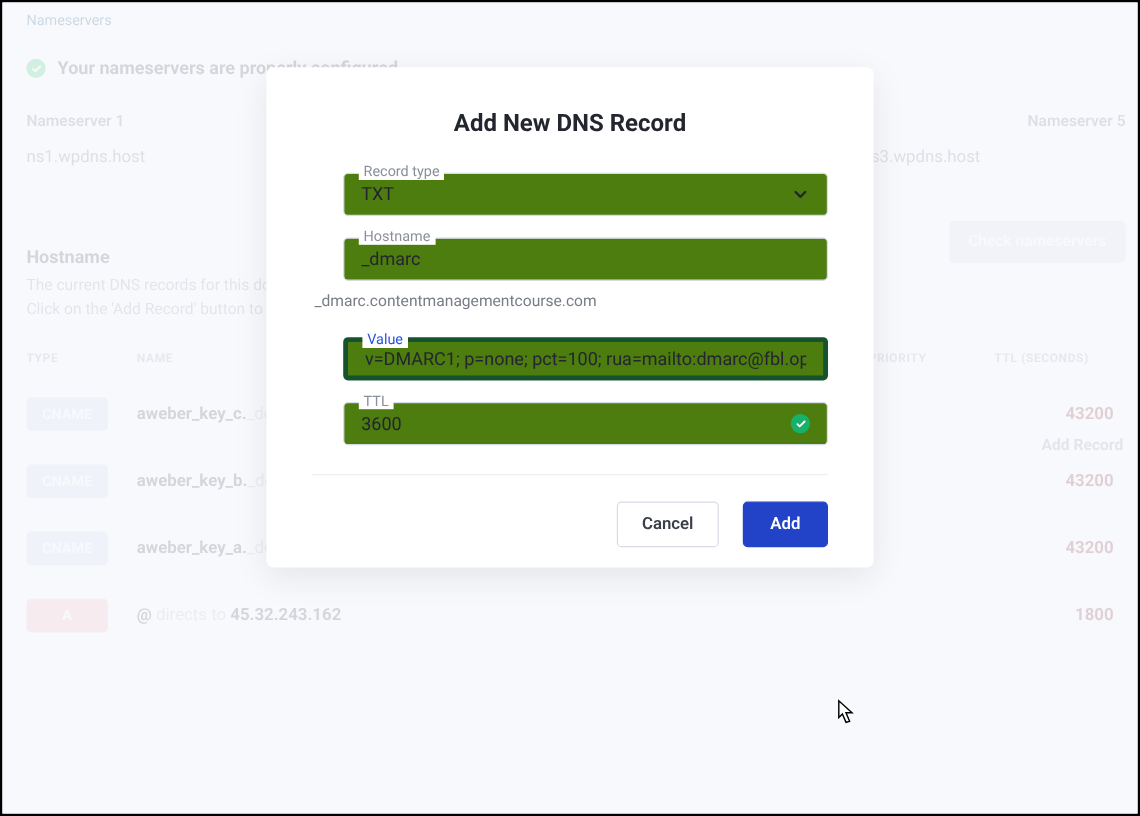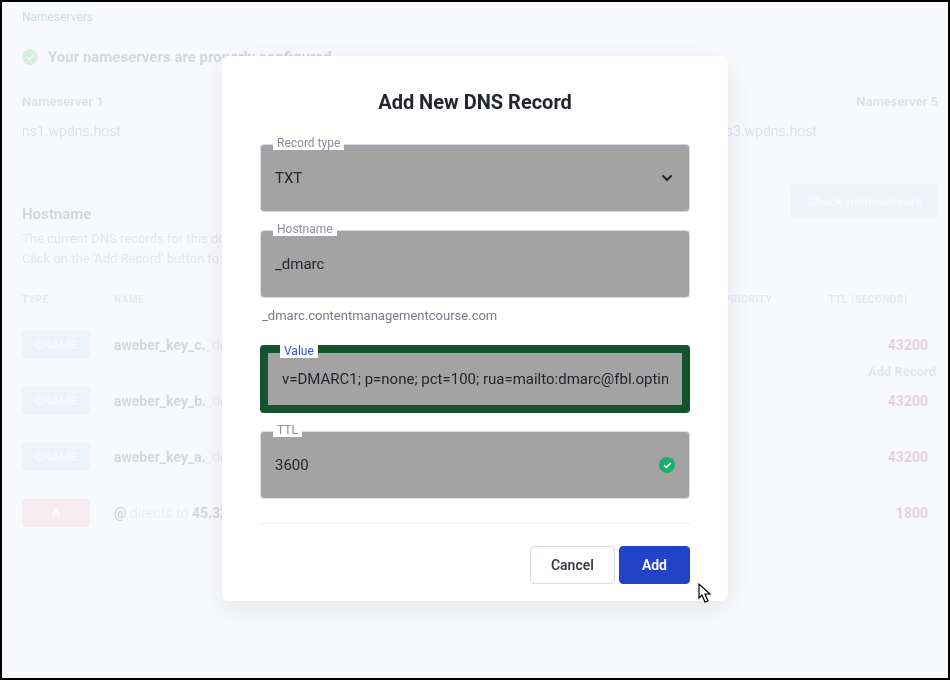--- a/index.html
+++ b/index.html
@@ -42,33 +42,33 @@
   .row-prio { width: 120px; text-align: center; }
   .row-ttl { width: 120px; text-align: right; font-weight: 700; color: #7f1d1d; }
 
   
   .overlay { position: absolute; inset: 0; background: rgba(247,248,251,0.82); }
 
   
   .modal { position: absolute; left: 50%; top: 54px; transform: translateX(-50%); width: 506px; background: #fff; border-radius: 6px; box-shadow: 0 8px 28px rgba(0,0,0,0.08); padding: 34px 38px 17px 38px; }
   .modal-title { text-align: center; font-size: 20px; font-weight: 700; color: #23262e; margin-bottom: 30px; }
 
-  .field { position: relative; border: 1px solid #d7dbe6; border-radius: 4px; padding: 0 14px; height: 68px; display: flex; align-items: center; margin-bottom: 18px; background: #a3a3a3; }
-  .field.focused { border: 8px solid #14532d; }
+  .field { position: relative; border: 1px solid #d7dbe6; border-radius: 4px; padding: 0 14px; height: 36px; display: flex; align-items: center; margin-bottom: 18px; background: #4d7c0f; margin-left: 26px; }
+  .field.focused { border: 4px solid #14532d; }
   .field-label { position: absolute; top: -9px; left: 12px; background: #fff; padding: 0 4px; font-size: 12px; color: #8a8f9c; }
   .field.focused .field-label { color: #2952e3; }
   .field-input { border: none; outline: none; width: 100%; font-size: 15px; color: #23262e; background: transparent; }
   .field .chev { margin-left: auto; }
   .field .ok { position: absolute; right: 14px; top: 50%; transform: translateY(-50%); width: 16px; height: 16px; border-radius: 50%; background: #17b26a; display: flex; align-items: center; justify-content: center; color: #fff; font-size: 10px; }
 
   .helper { font-size: 13px; color: #777c88; margin: -8px 0 22px 2px; }
 
   .modal-divider { border: none; border-top: 1px solid #eceef3; margin: 24px 0 22px 0; }
 
-  .modal-actions { display: flex; justify-content: flex-end; gap: 4px; }
+  .modal-actions { display: flex; justify-content: flex-end; gap: 20px; }
   .btn { border-radius: 4px; font-size: 14px; font-weight: 600; padding: 10px 20px; cursor: pointer; }
   .btn-cancel { background: #fff; border: 1px solid #d7dbe6; color: #3b3f49; }
   .btn-add { background: #2243c7; border: 1px solid #2243c7; color: #fff; padding: 10px 22px; }
 
   .cursor { position: absolute; left: 690px; top: 580px; pointer-events: none; }
 
   .chev svg { display: block; }
 </style>
 </head>
 <body>

